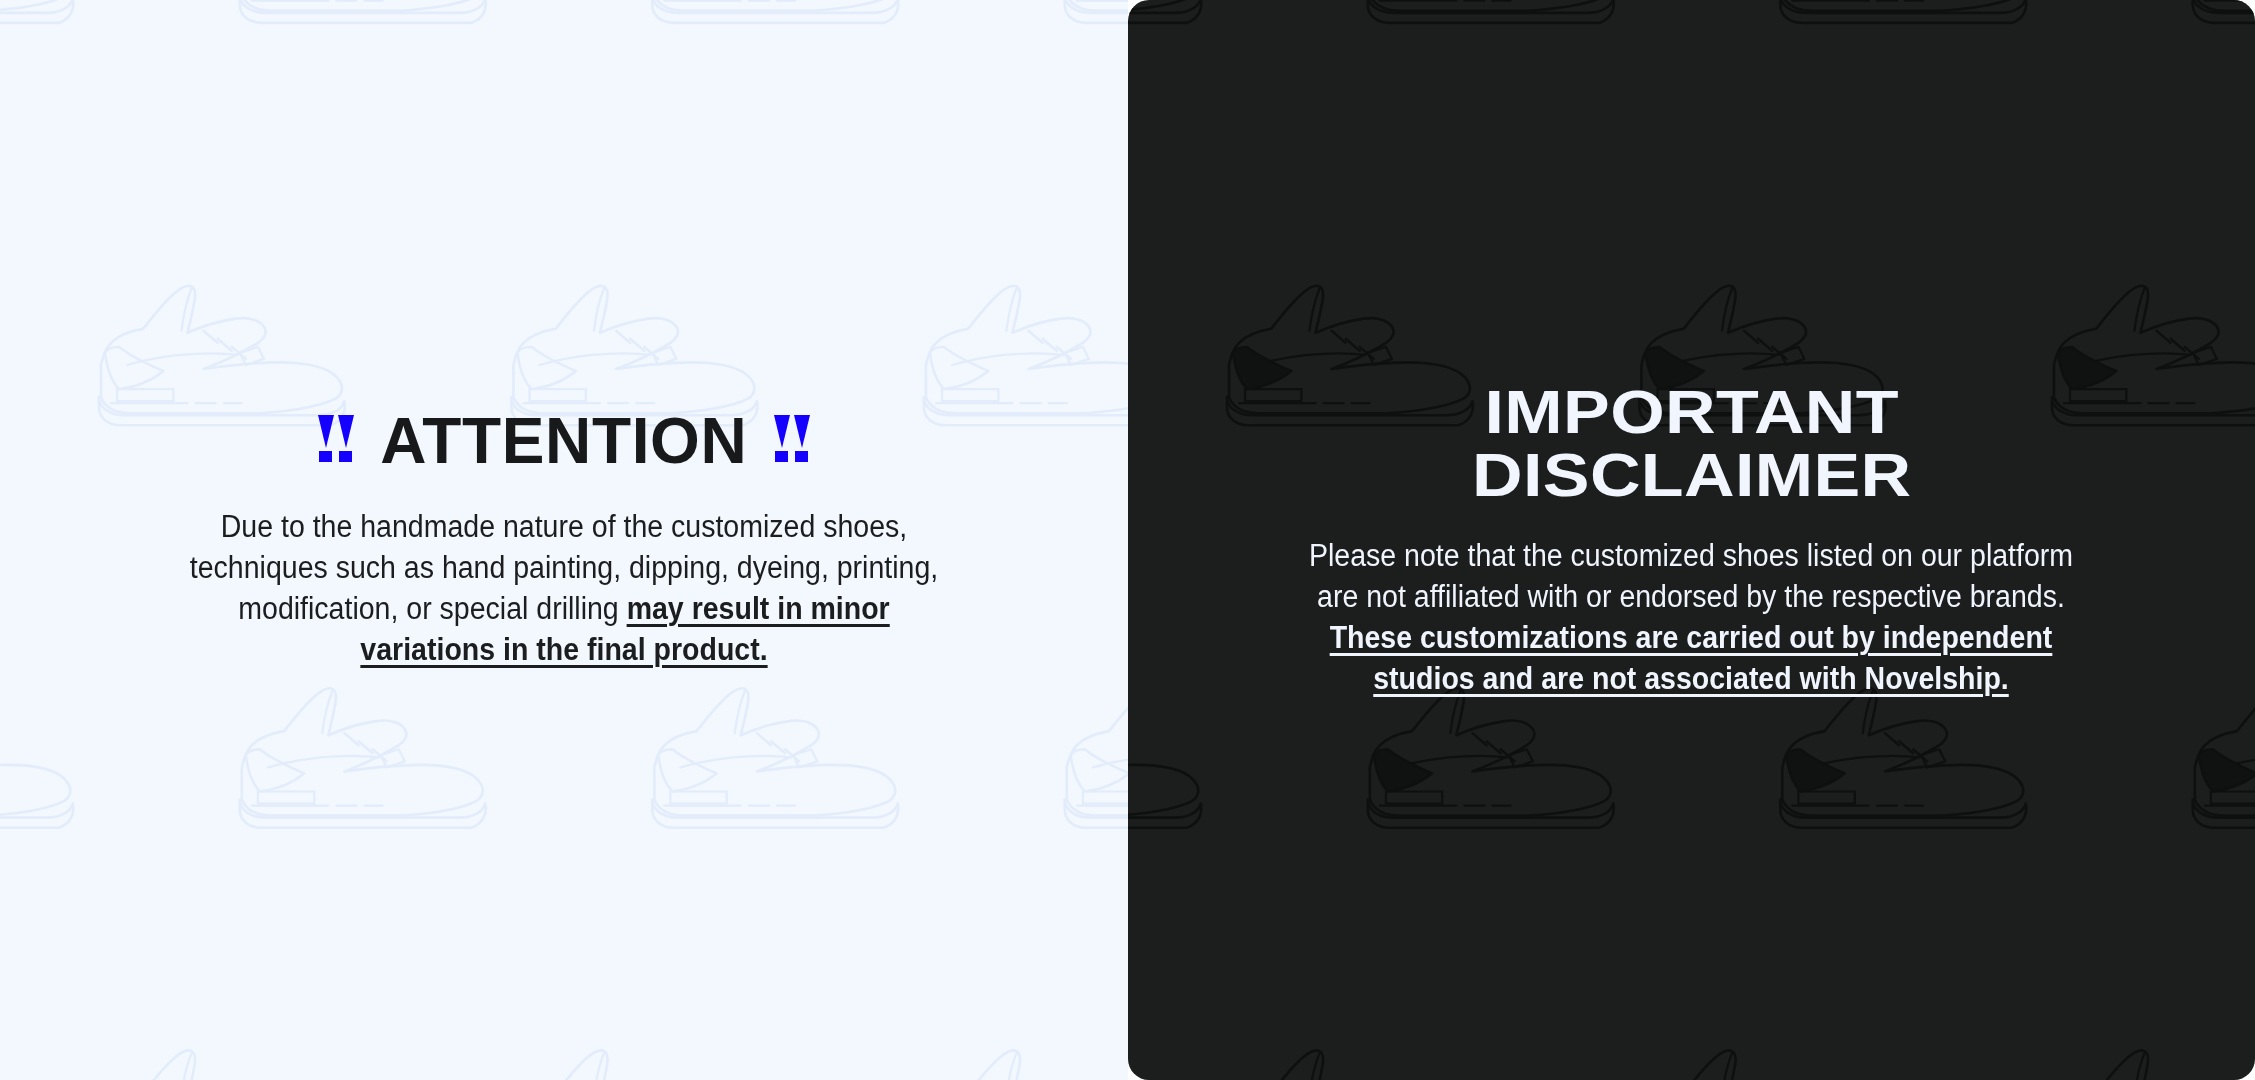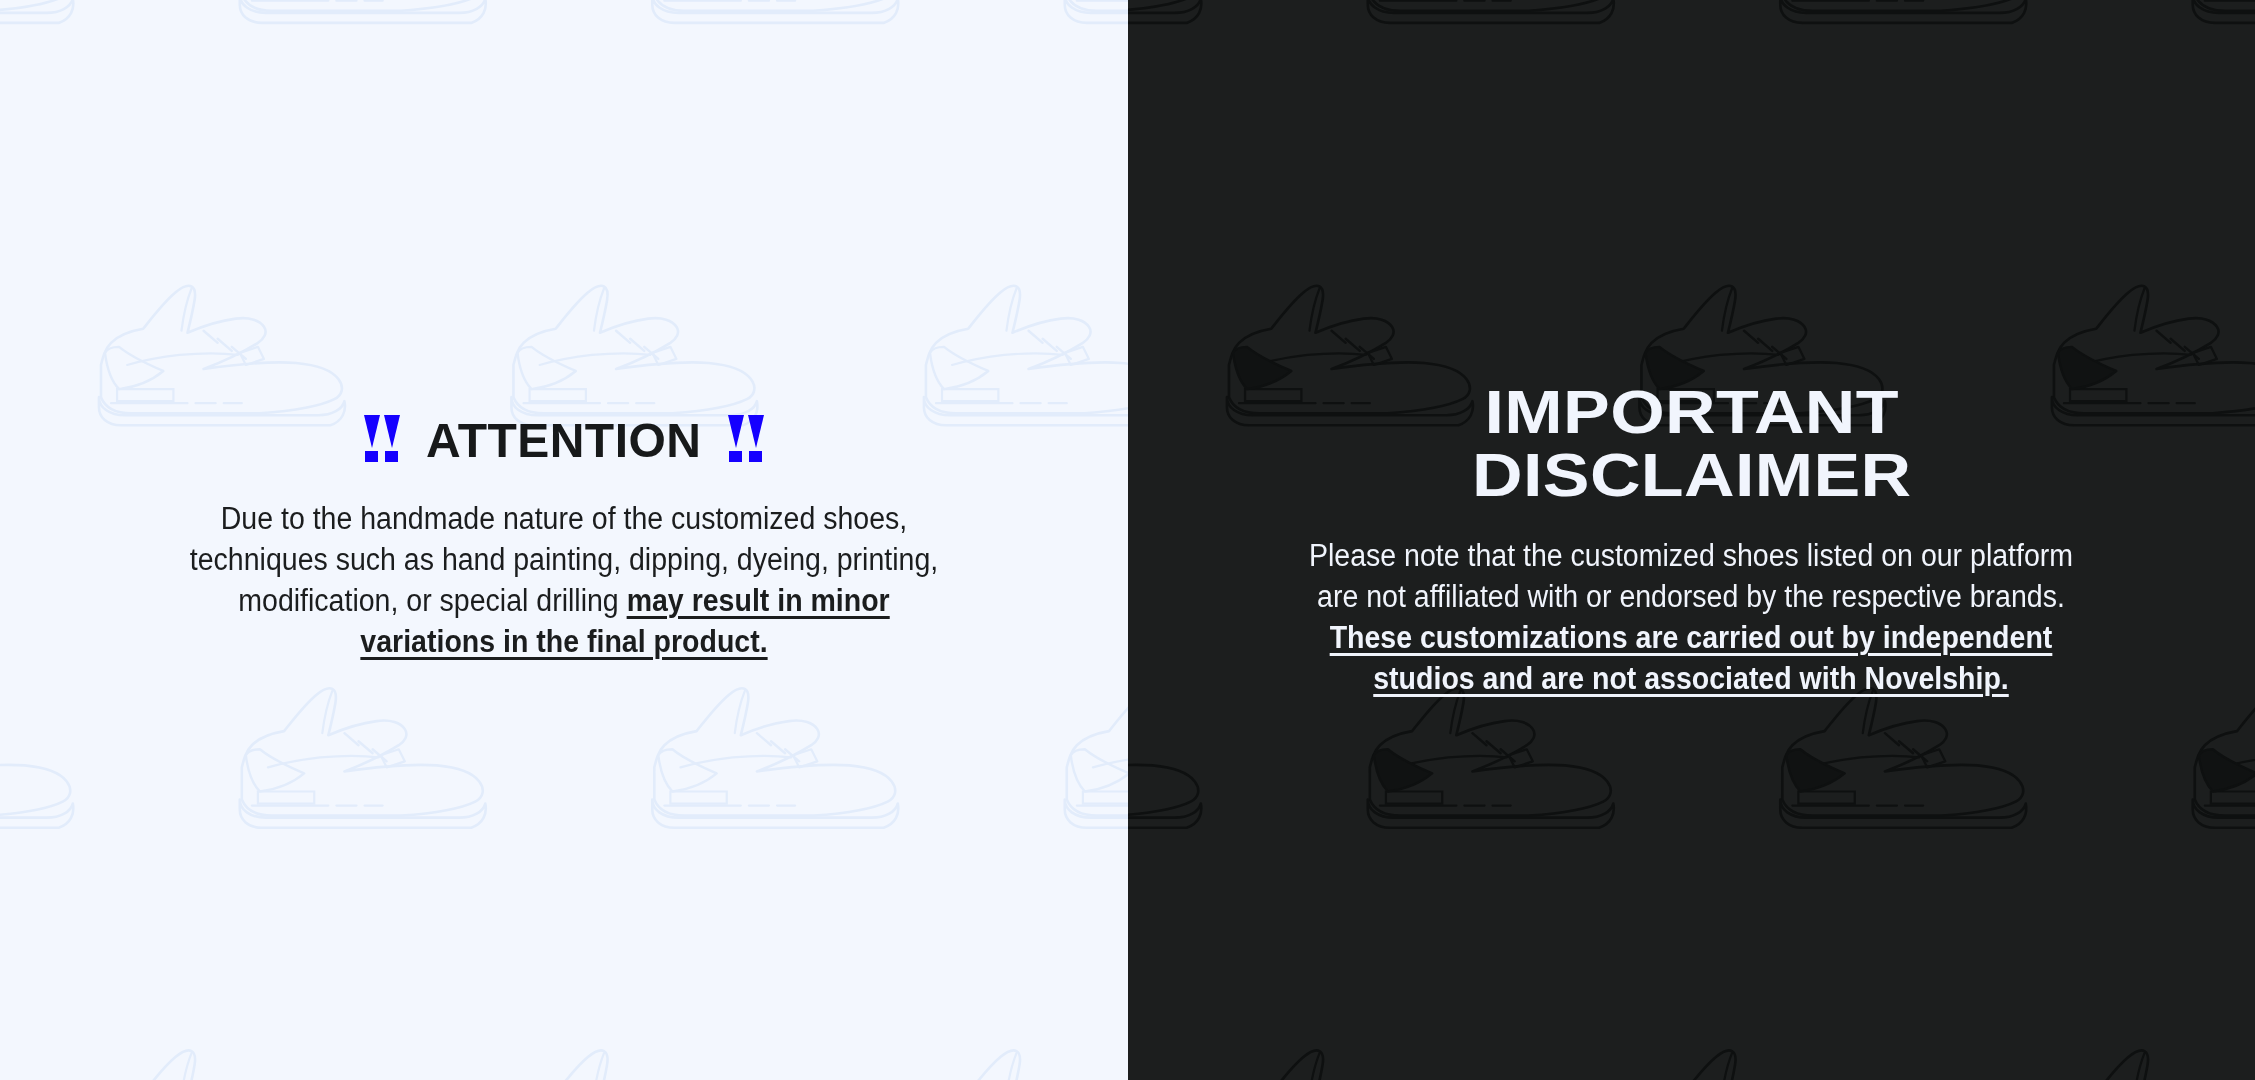--- a/index.html
+++ b/index.html
@@ -25,20 +25,21 @@
     justify-content: center;
   }
 
   
   .panel-light {
     background: #f3f7fe;
   }
   
   .panel-dark {
     background: #1c1e1e;
+    border-radius: 21px;
   }
 
   
   .pattern {
     position: absolute;
     inset: -60px -60px -60px -60px;
     z-index: 0;
     pointer-events: none;
   }
   .pattern svg { display:block; width:100%; height:100%; }
@@ -49,21 +50,21 @@
     z-index: 2;
     width: 100%;
     text-align: center;
     padding: 0 40px;
   }
 
   
   .heading {
     font-family: "Liberation Sans", sans-serif;
     font-weight: 700;
-    font-size: 48px;
+    font-size: 64px;
     line-height: 1.0;
     letter-spacing: 0.01em;
     display: flex;
     align-items: center;
     justify-content: center;
     gap: 26px;
     white-space: nowrap;
   }
   .heading-light { color:#17191a; }
 

